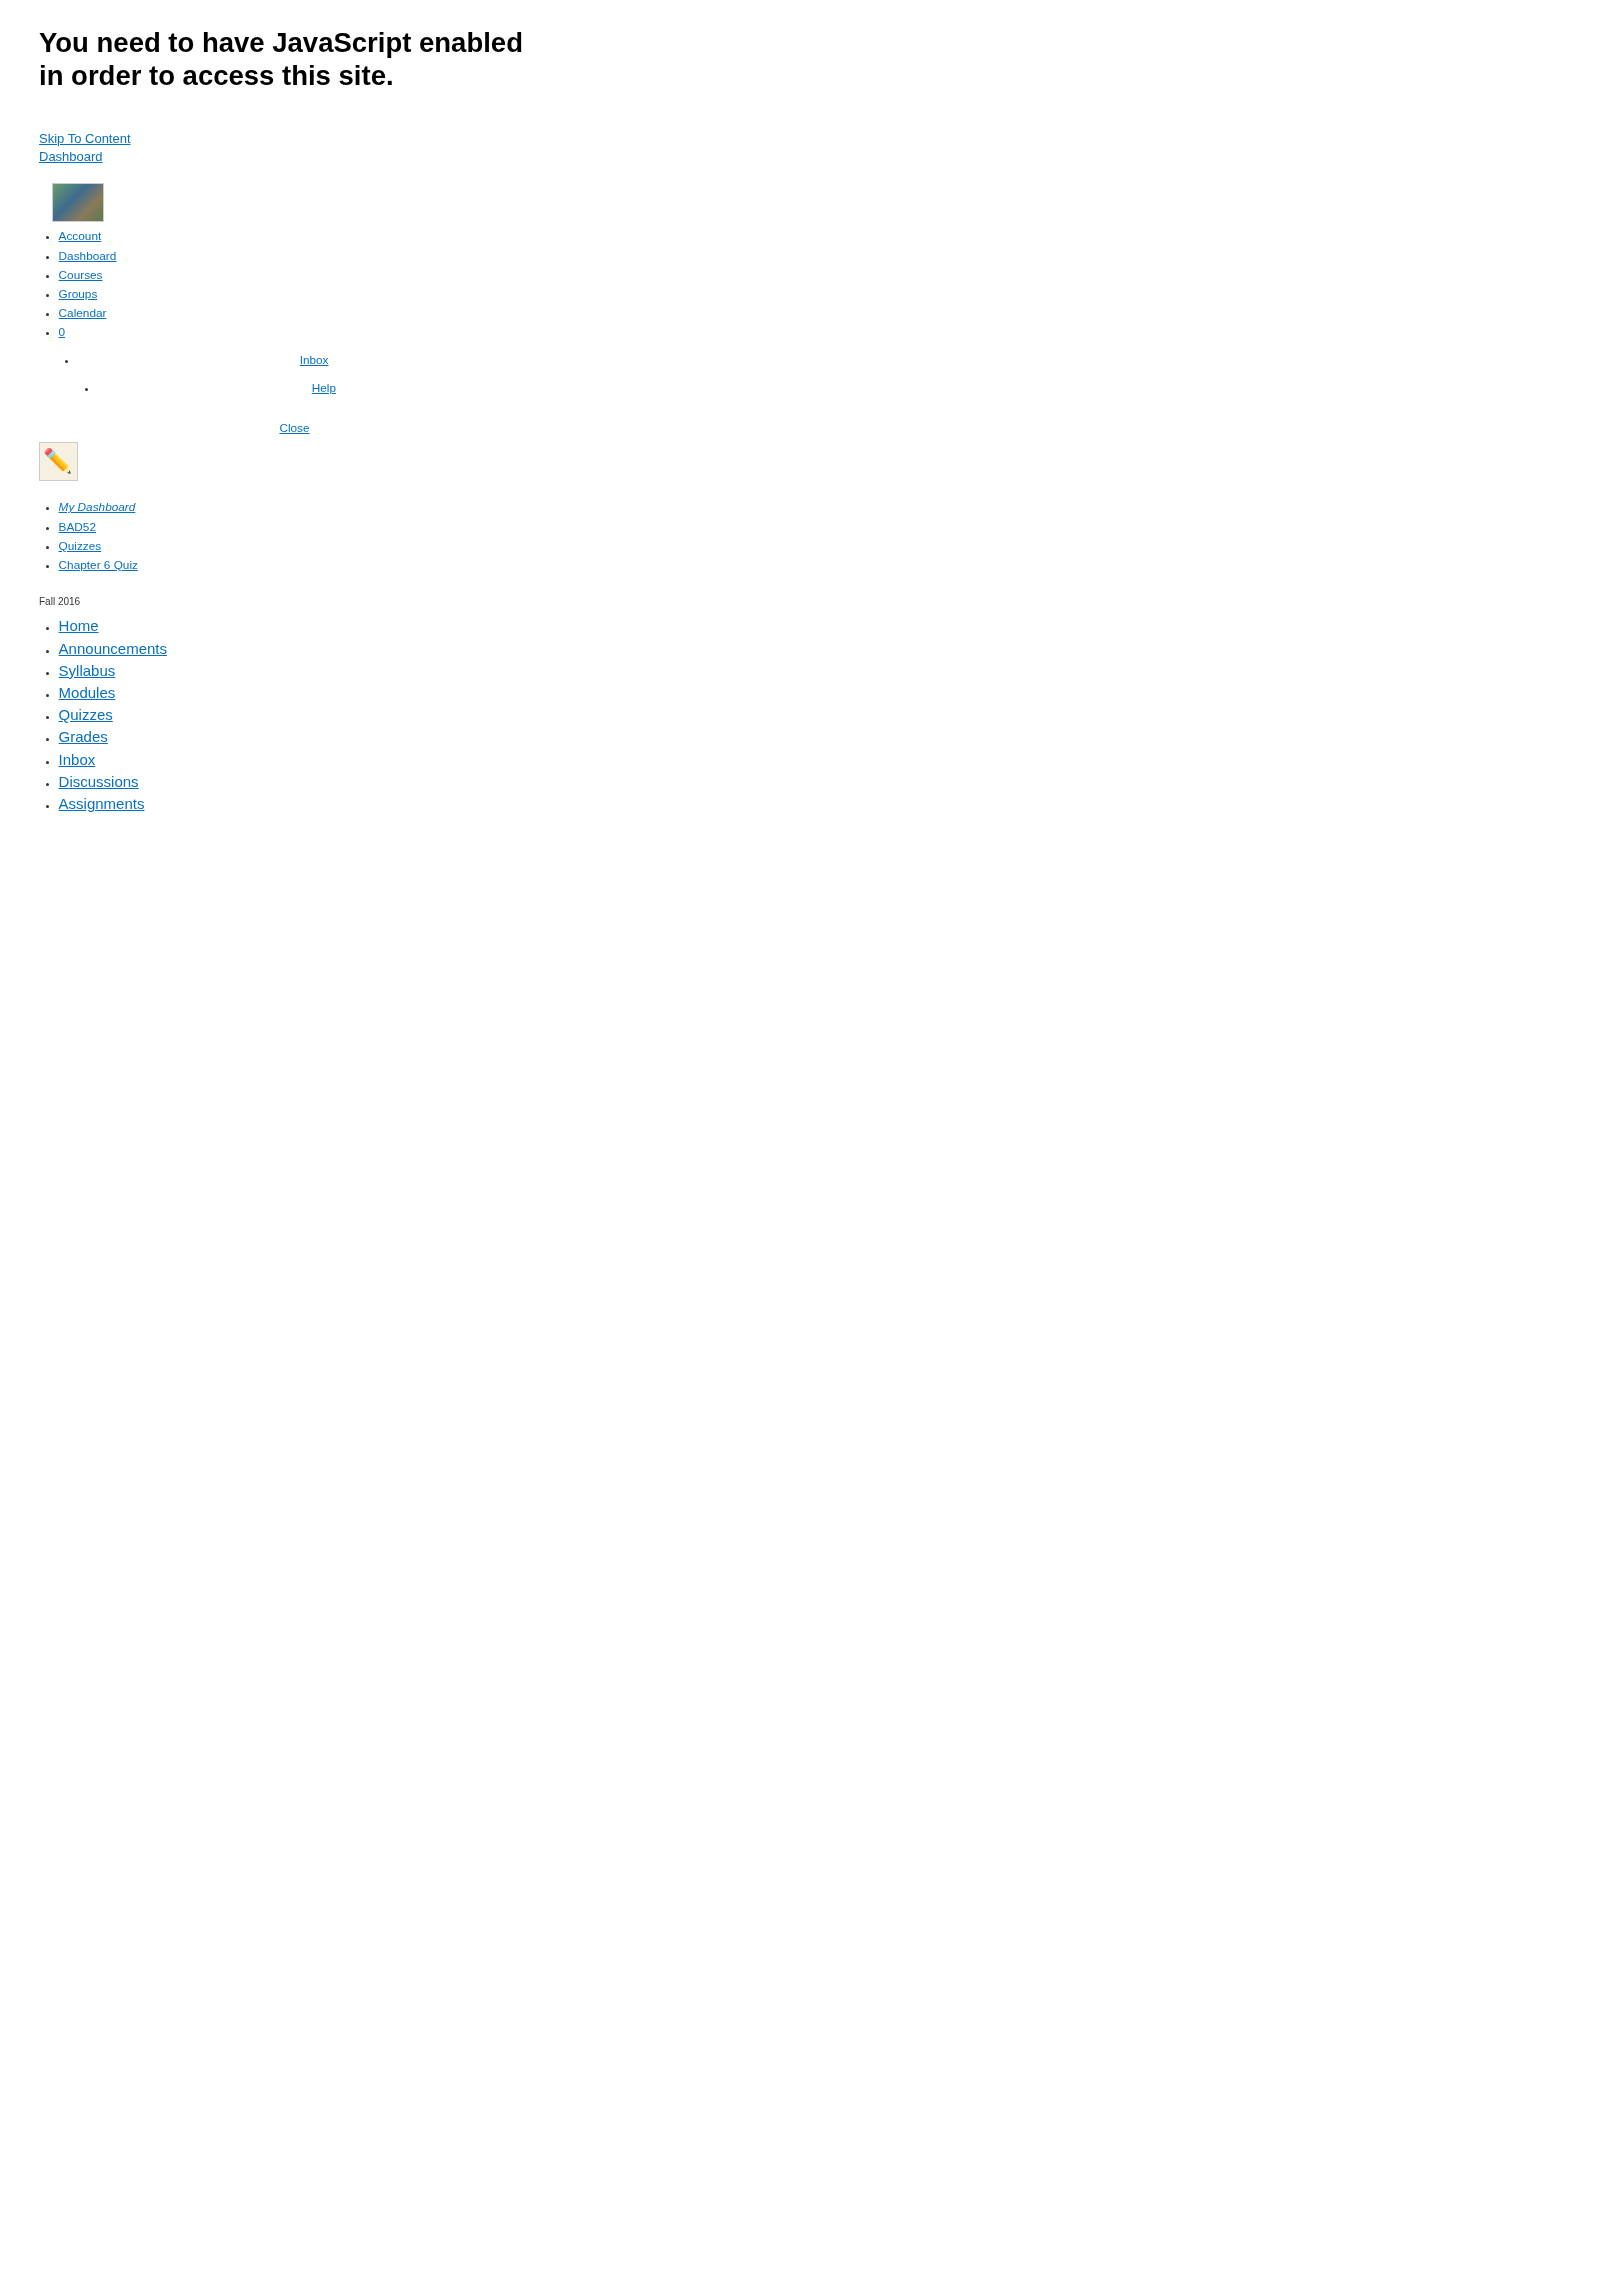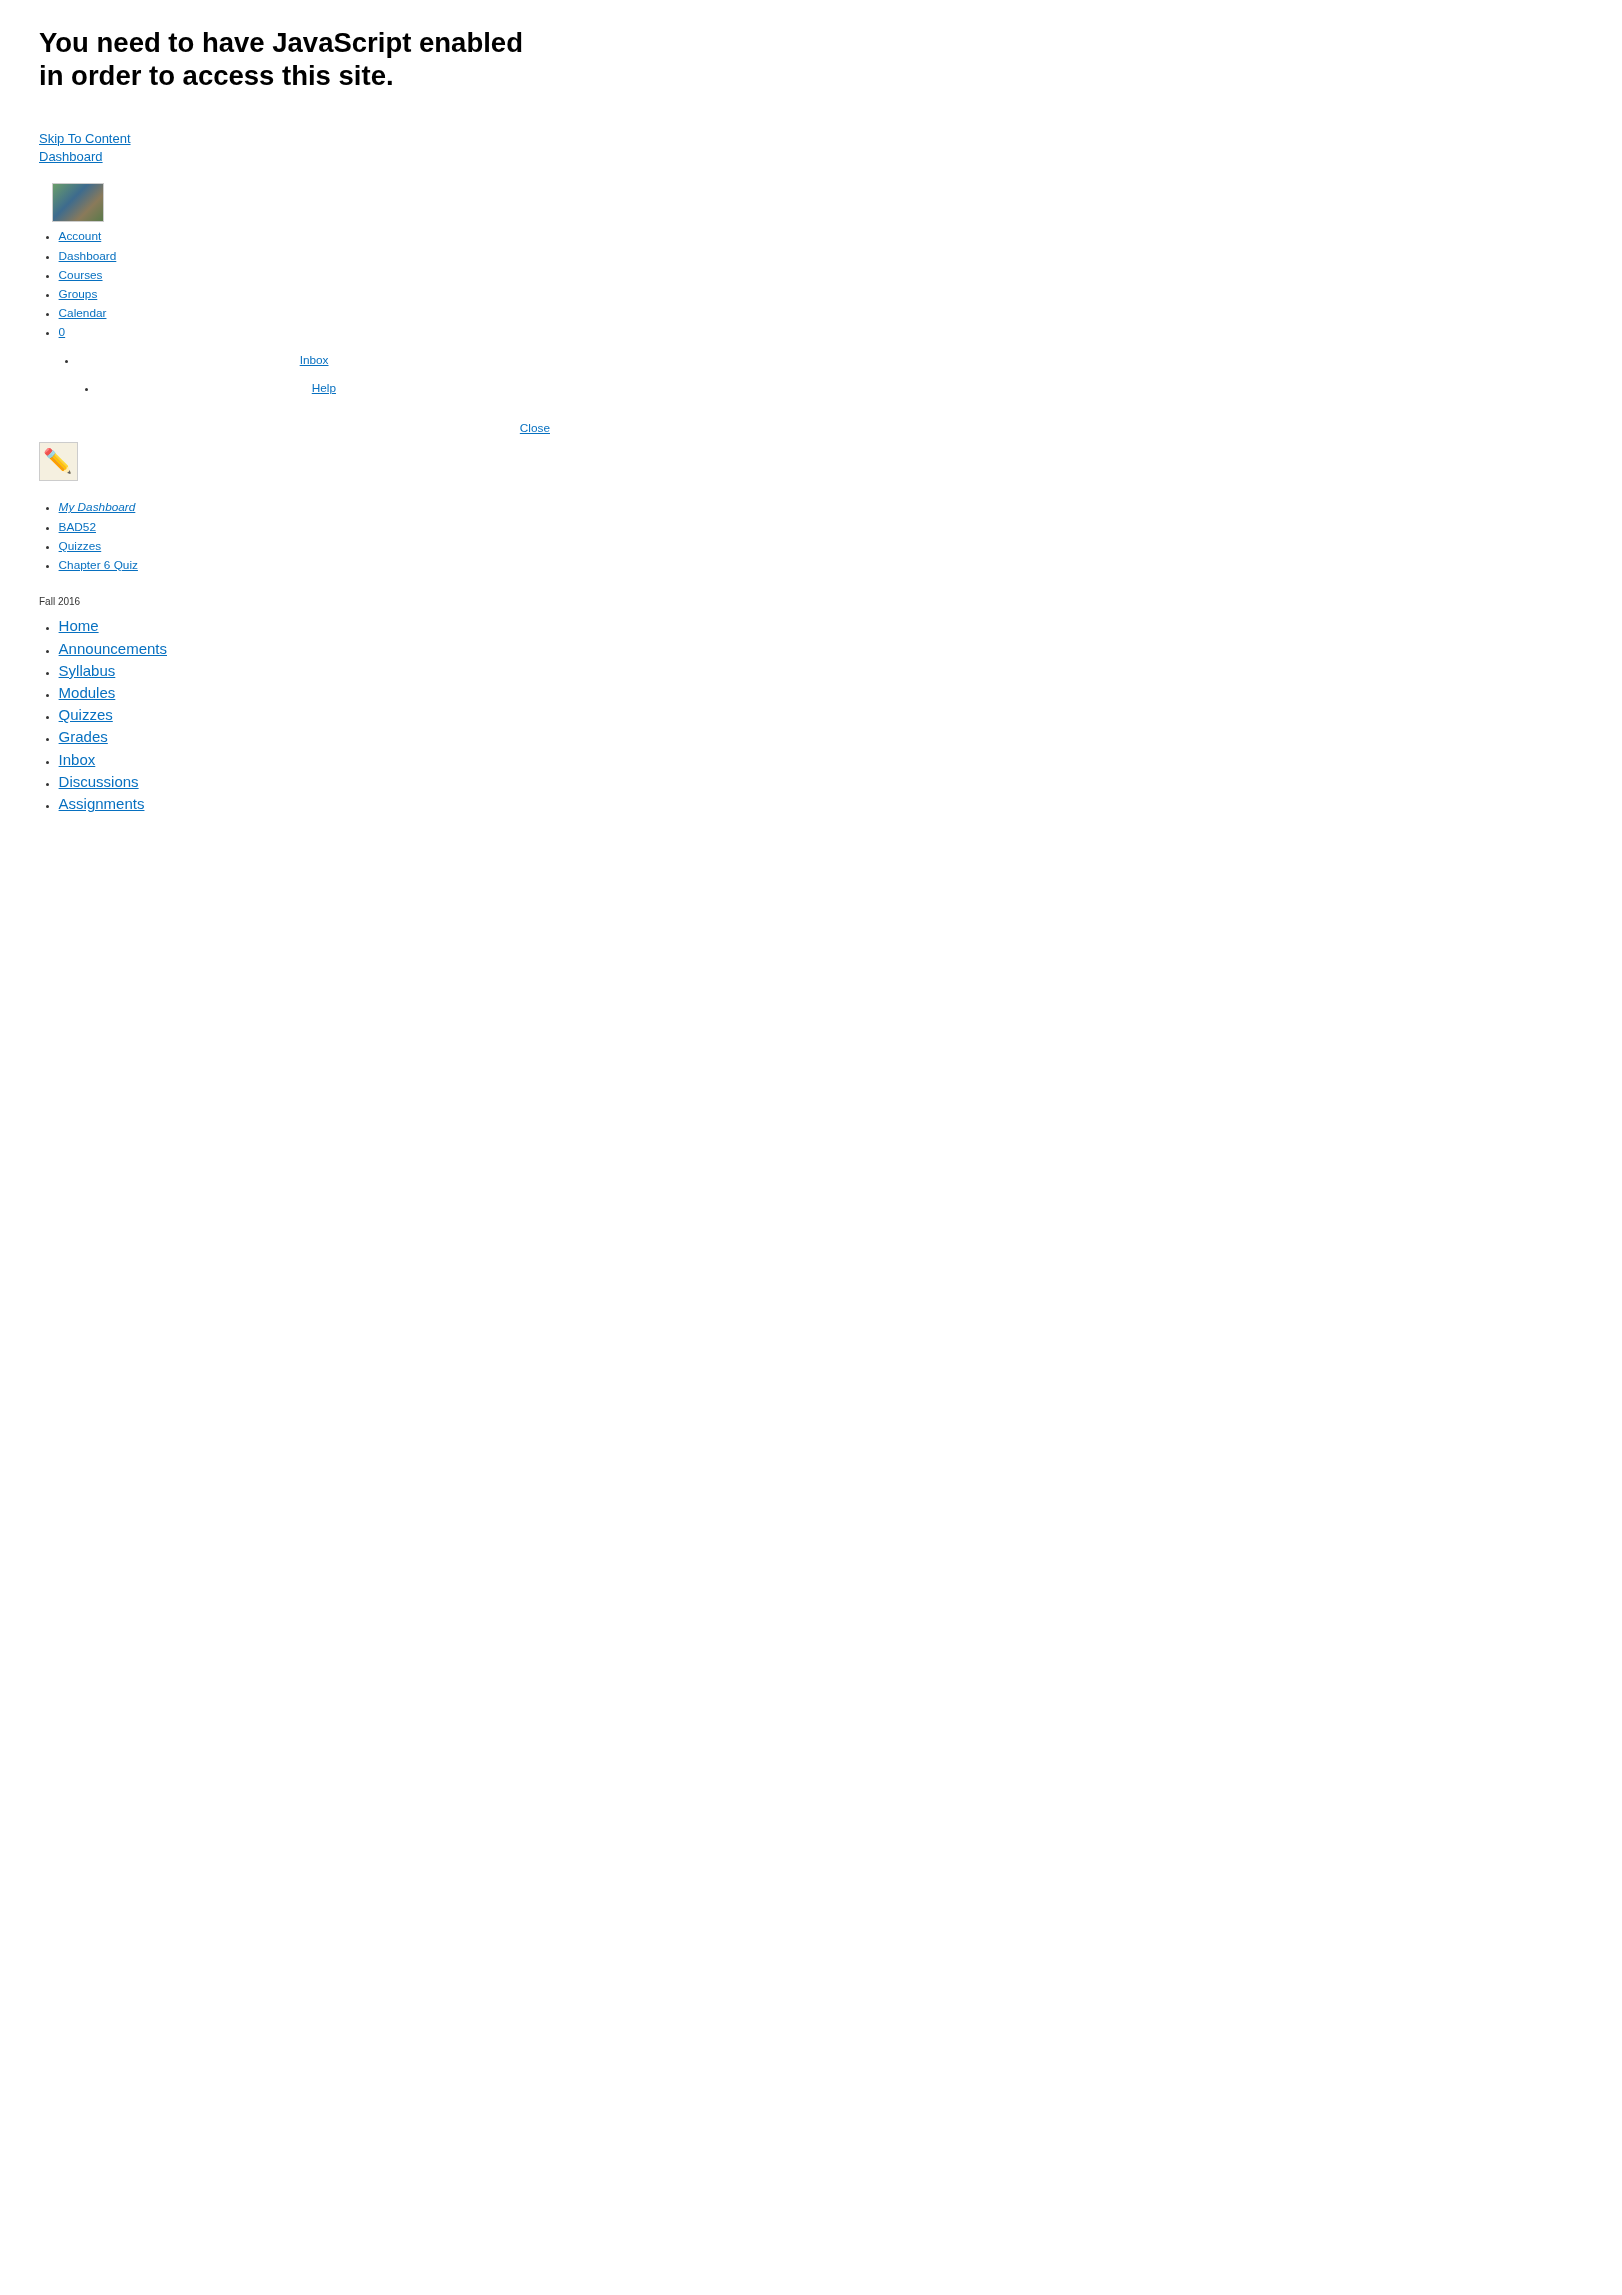--- a/index.html
+++ b/index.html
@@ -92,21 +92,21 @@
       text-align: center;
     }
 
     .sub-list li a {
       color: #0770c0;
       text-decoration: underline;
       font-size: 11.8px;
     }
 
     .close-section {
-      text-align: right;
+      text-align: center;
       margin-bottom: 6.5px;
     }
 
     .close-link {
       color: #0770c0;
       text-decoration: underline;
       font-size: 11.8px;
       cursor: pointer;
     }
 

